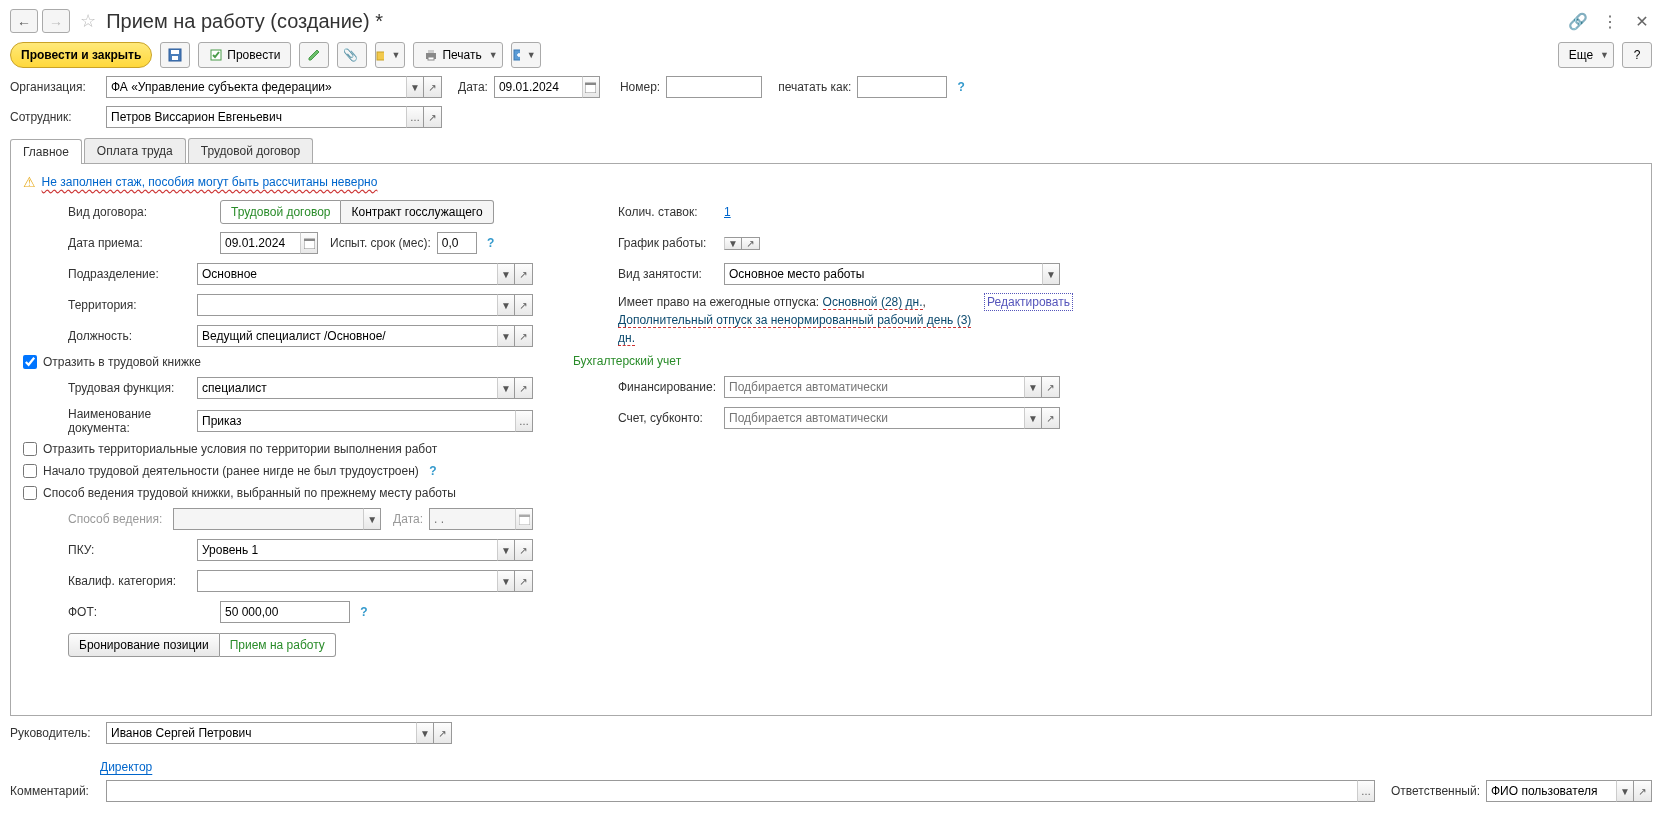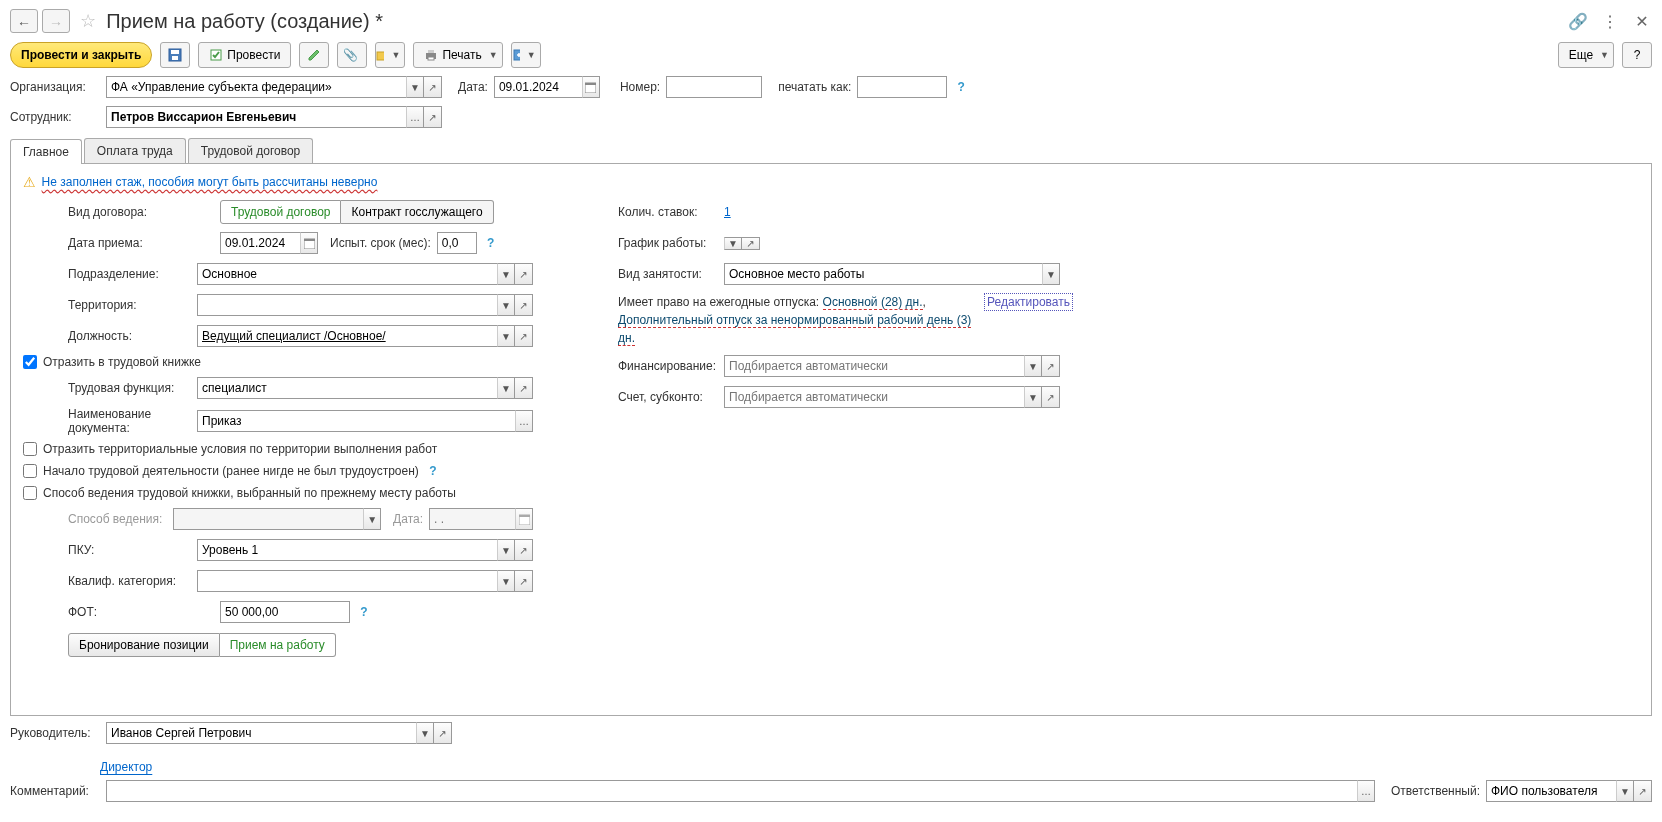--- a/index.html
+++ b/index.html
@@ -151,21 +151,21 @@
     <span class="label-sm" style="margin-left:14px">Номер:</span>
     <input class="input" style="width: 96px;">
     <span class="label-sm" style="margin-left:10px">печатать как:</span>
     <input class="input" style="width: 90px;">
     <span class="hint">?</span>
   </div>
 
   <div class="form-row">
     <span class="label">Сотрудник:</span>
     <div class="input-combo">
-      <input class="input" style="width: 300px; font-weight: bold;" value="Петров Виссарион Евгеньевич">
+      <input class="input" style="width: 300px;" value="Петров Виссарион Евгеньевич">
       <button class="combo-btn">…</button>
       <button class="combo-btn">↗</button>
     </div>
   </div>
 
   <div class="tabs">
     <div class="tab active">Главное</div>
     <div class="tab">Оплата труда</div>
     <div class="tab">Трудовой договор</div>
   </div>
@@ -217,21 +217,21 @@
           <div class="input-combo">
             <input class="input" style="width: 300px;">
             <button class="combo-btn">▼</button>
             <button class="combo-btn">↗</button>
           </div>
         </div>
 
         <div class="field-row">
           <span class="field-label">Должность:</span>
           <div class="input-combo">
-            <input class="input" style="width: 300px; text-decoration: underline;" value="Ведущий специалист /Основное/">
+            <input class="input" style="width: 300px;" value="Ведущий специалист /Основное/">
             <button class="combo-btn">▼</button>
             <button class="combo-btn">↗</button>
           </div>
         </div>
 
         <div class="checkbox-row">
           <input type="checkbox" checked="" style="">
           <span>Отразить в трудовой книжке</span>
         </div>
 
@@ -334,20 +334,21 @@
             <input class="input" style="width: 318px;" value="Основное место работы">
             <button class="combo-btn">▼</button>
           </div>
         </div>
         <div class="field-row" style="align-items:flex-start">
           <div class="vacation-text">
             <span>Имеет право на ежегодные отпуска: </span><span class="vacation-link">Основной (28) дн.</span><span>, </span><span class="vacation-link">Дополнительный отпуск за ненормированный рабочий день (3) дн.</span>
           </div>
           <span class="edit-link" style="margin-left:auto">Редактировать</span>
         </div>
+        <div class="section-green">Бухгалтерский учет</div>
         <div class="field-row">
           <span style="width:100px">Финансирование:</span>
           <div class="input-combo">
             <input class="input" style="width: 300px; color: rgb(153, 153, 153);" placeholder="Подбирается автоматически">
             <button class="combo-btn">▼</button>
             <button class="combo-btn">↗</button>
           </div>
         </div>
         <div class="field-row">
           <span style="width:100px">Счет, субконто:</span>

